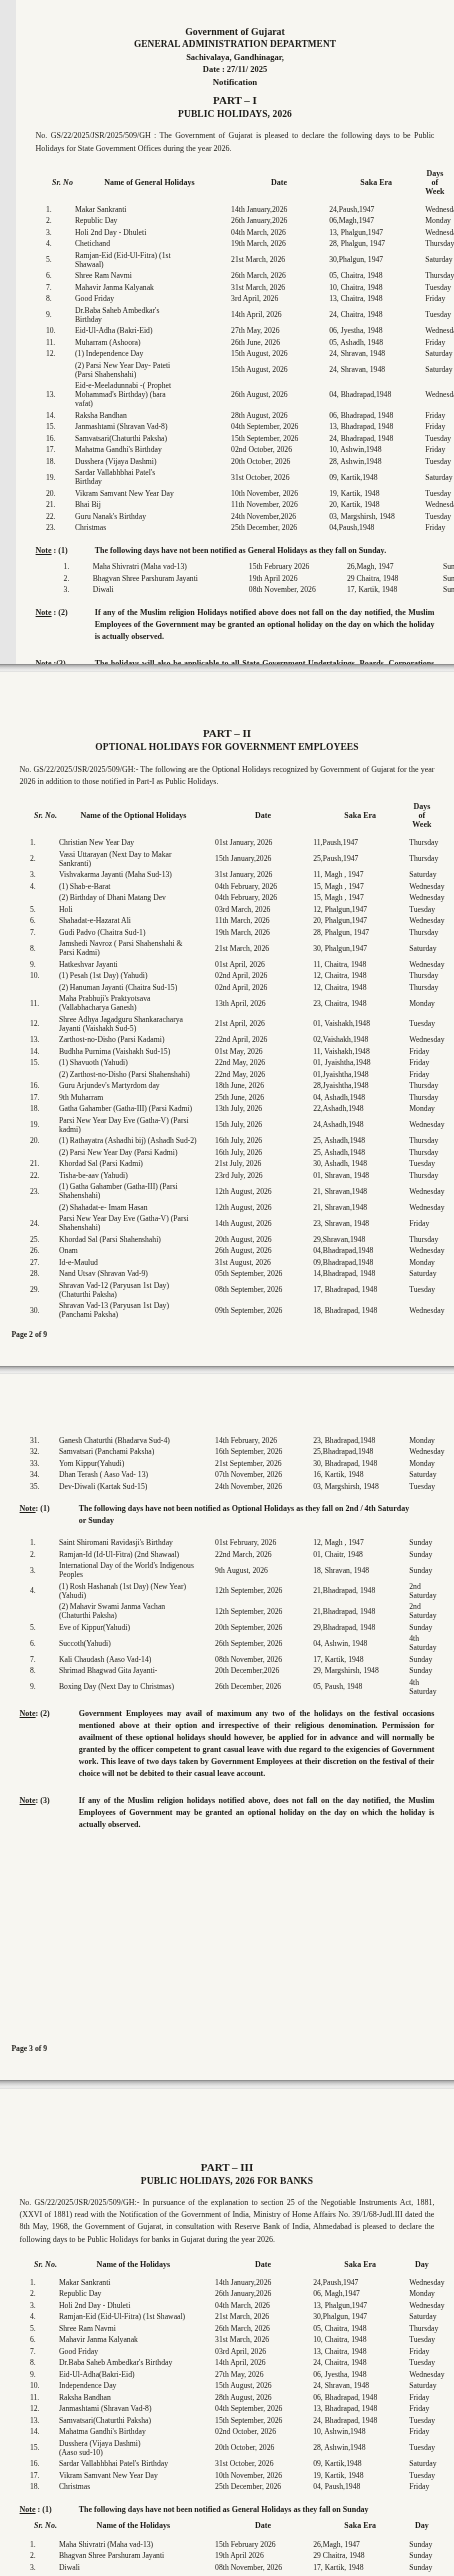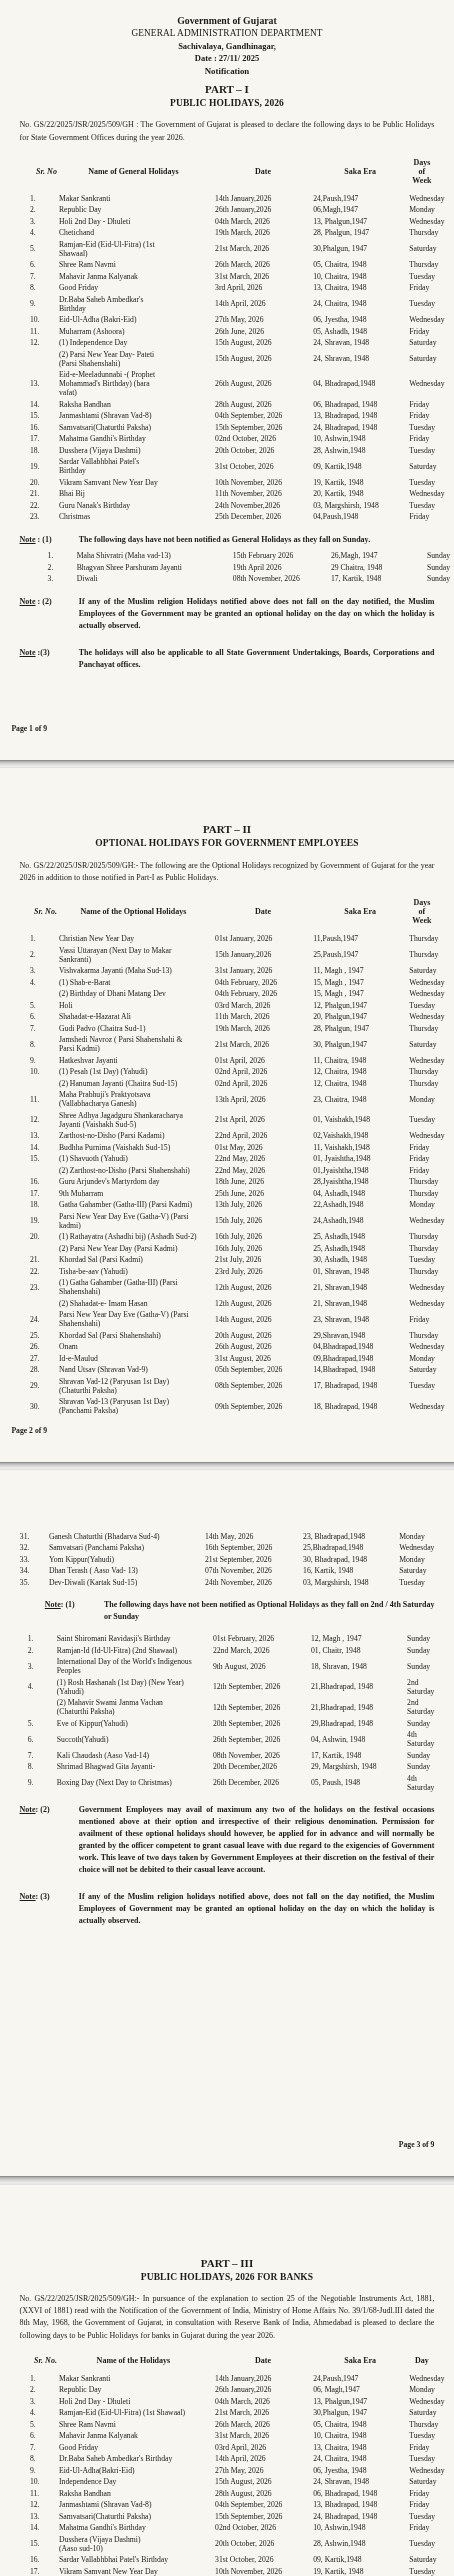--- a/index.html
+++ b/index.html
@@ -1,25 +1,25 @@
 <!DOCTYPE html>
 <html style="font-size:8.2px"><head>
 <meta charset="utf-8">
 <style>
   html,body{margin:0;padding:0;background:#e6e6e6;}
   .doc{width:454px;margin:0 auto;font-family:"Liberation Serif","DejaVu Serif",serif;color:#1c1b17;}
   .page{box-sizing:border-box;background:#f7f6f1;display:flex;flex-direction:column;overflow:hidden;padding:0 19.6px;}
-  .page1{height:760px;padding-top:15px;}
+  .page1{height:664px;padding-top:26px;margin-left:16px;}
   .page2{height:694px;padding-top:50px;}
-  .page3{height:706px;padding-top:61px;align-items:flex-end;}
+  .page3{height:706px;padding-top:61px;}
   .page4{height:657px;padding-top:67px;}
   .page-divider{height:7.2px;background:linear-gradient(180deg,#a9a9a9 0%,#d3d3d3 35%,#efefee 75%,#dddddc 100%);border-top:0.5px solid #8f8f8f;}
   .center{text-align:center;}
   .h-org{font-size:9.8px;font-weight:700;margin:0 0 2.1px;}
-  .h-dept{font-size:9.3px;font-weight:400;margin:0 0 3.1px;letter-spacing:0.1px;}
+  .h-dept{font-size:9.3px;font-weight:700;margin:0 0 3.1px;letter-spacing:0.1px;}
   .h-line{font-size:8.5px;font-weight:600;margin:0 0 1.5px;}
   .h-notif{font-size:8.8px;font-weight:700;margin:3.1px 0 7.2px;}
   .part-label{font-size:11px;font-weight:700;margin:5.2px 0 3.1px;}
   .part-title{font-size:9.5px;font-weight:700;margin:0 0 11.3px;letter-spacing:0.1px;}
   .intro{font-size:8px;line-height:1.52;text-align:justify;margin:0 0 13.4px;font-family:Liberation Serif, serif;}
   .tbl{margin-left:10.3px;font-size:7.7px;}
   .tbl.indent{margin-left:28px;}
   .thead,.trow{display:grid;grid-template-columns:27px 154px 96px 94px 1fr;column-gap:2.1px;align-items:center;}
   .thead{font-weight:700;font-size:8px;margin-bottom:8.2px;}
   .thead .cell{text-align:center;}
@@ -552,21 +552,21 @@
   </section>
 
   <div class="page-divider"></div>
 
   <section class="page page3">
     <div class="tbl">
       <div>
           <div class="trow">
             <div class="cell c0">31.</div>
             <div class="cell c1">Ganesh Chaturthi (Bhadarva Sud-4)</div>
-            <div class="cell c2">14th May, 2026</div>
+            <div class="cell c2">14th February, 2026</div>
             <div class="cell c3">23, Bhadrapad,1948</div>
             <div class="cell c4">Monday</div>
           </div>
           <div class="trow">
             <div class="cell c0">32.</div>
             <div class="cell c1">Samvatsari (Panchami  Paksha)</div>
             <div class="cell c2">16th September, 2026</div>
             <div class="cell c3">25,Bhadrapad,1948</div>
             <div class="cell c4">Wednesday</div>
           </div>

